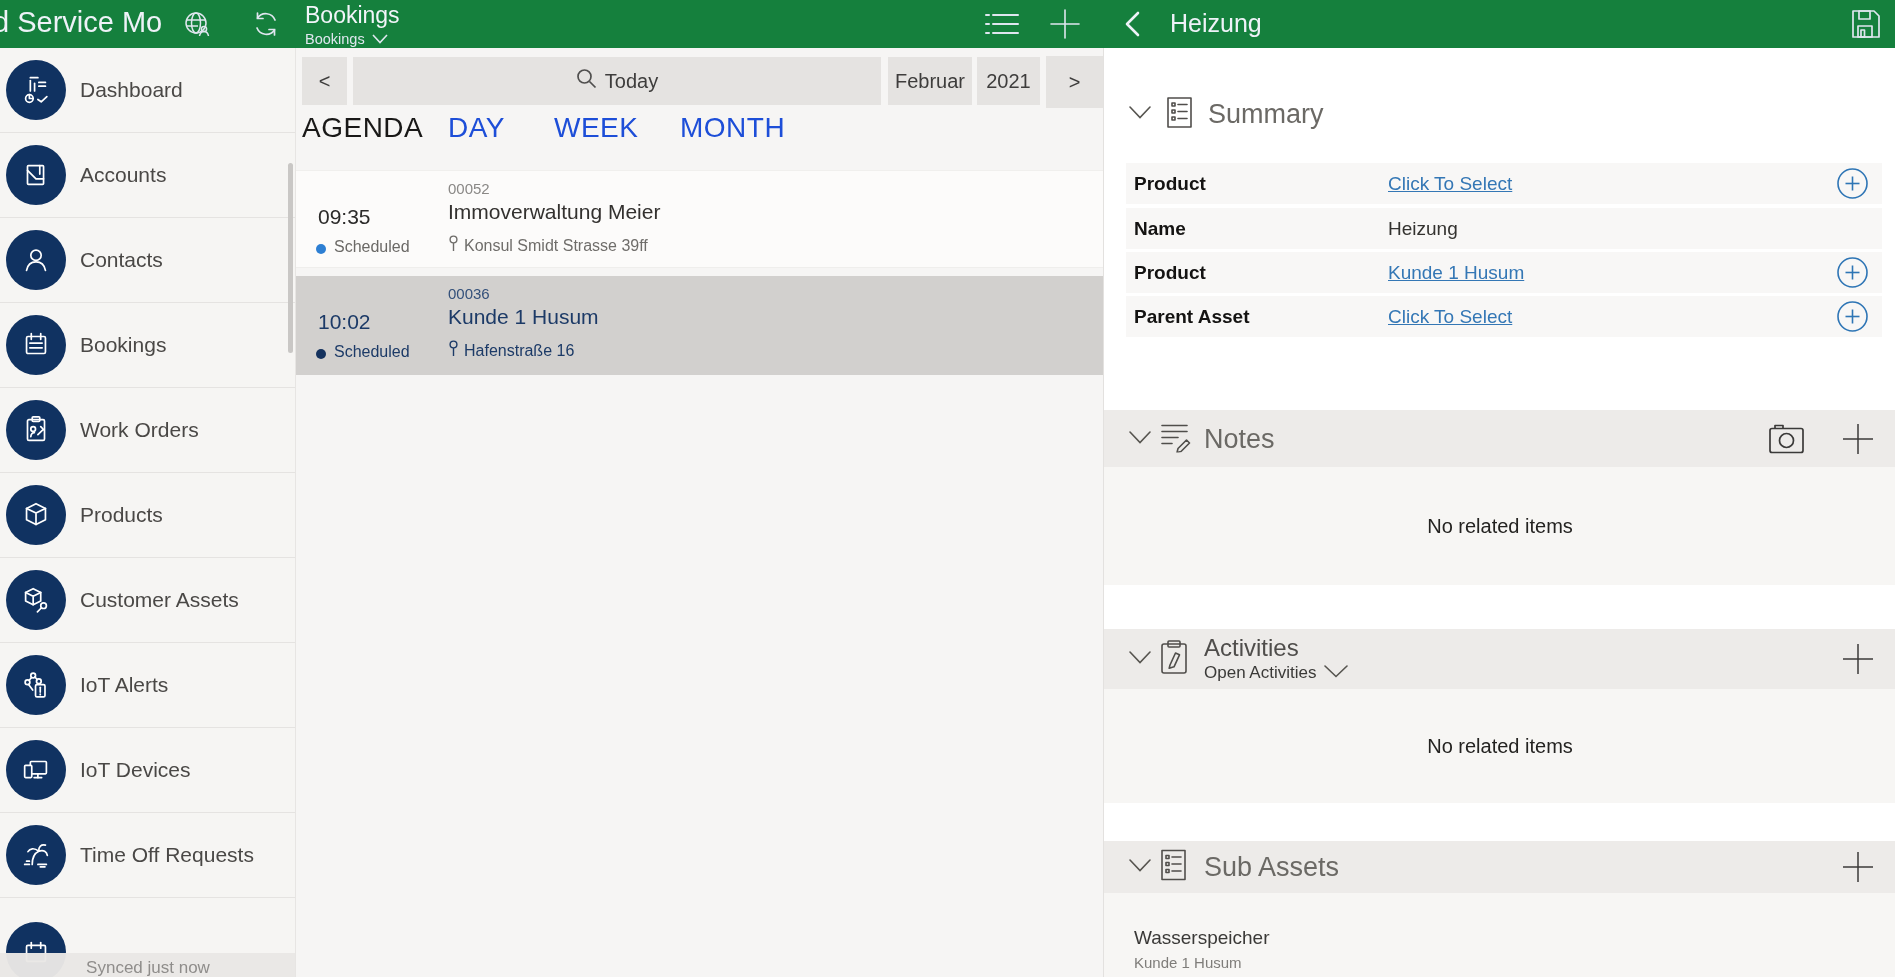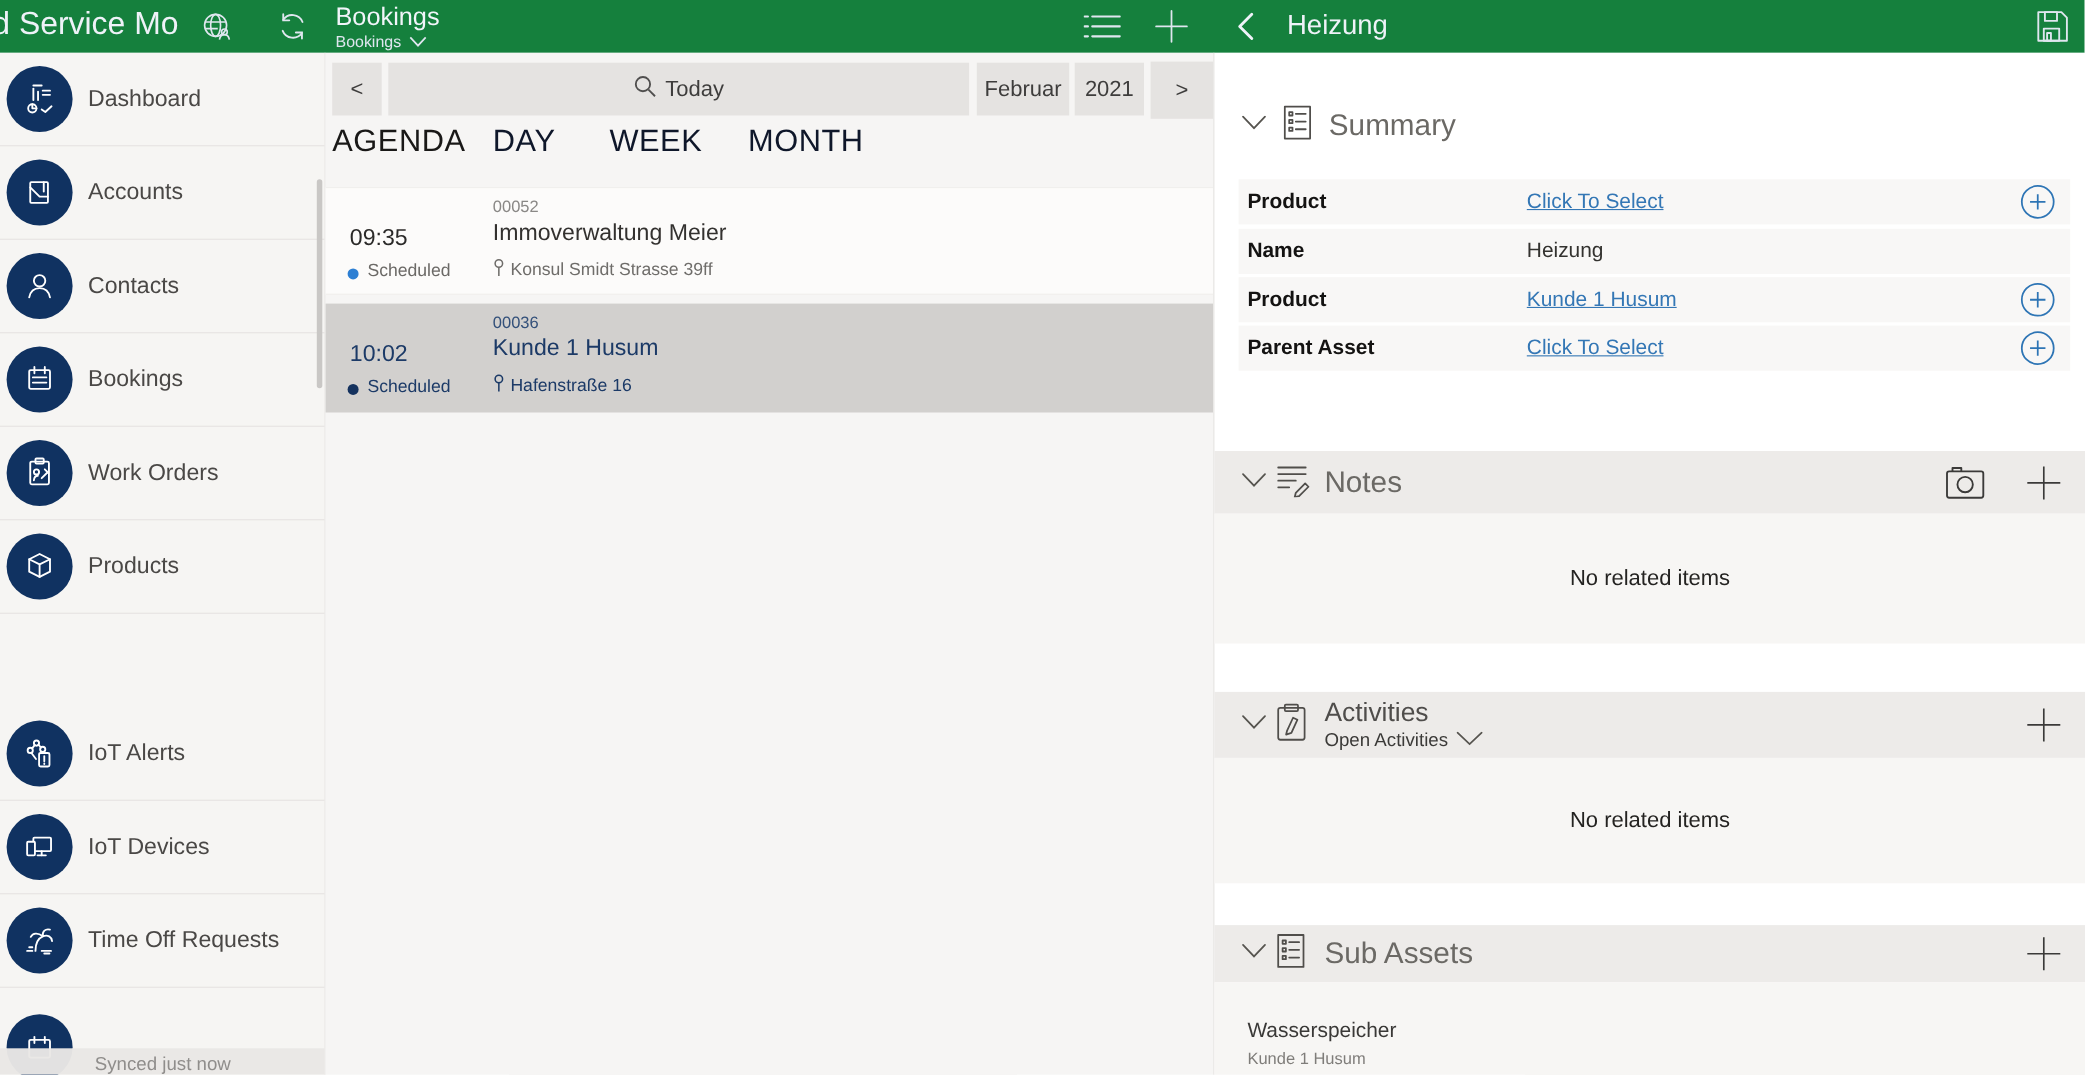--- a/index.html
+++ b/index.html
@@ -26,21 +26,21 @@
   .sync-footer span { font-size:17px; color:#8f8d8b; line-height:29px; }
 
   
   .middle { position:absolute; left:296px; top:48px; width:807px; height:929px; background:#f6f5f4; }
   .cal-btn { position:absolute; top:9px; height:48px; background:#e5e3e1; color:#3e3d3c; font-size:20px; display:flex; align-items:center; justify-content:center; gap:8px; cursor:pointer; }
   .btn-prev  { left:6px;  width:45px; }
   .btn-today { left:57px; width:528px; }
   .btn-month { left:592px; width:84px; }
   .btn-year  { left:681px; width:63px; }
   .btn-next  { left:750px; width:57px; top:8px; height:52px; }
-  .tab { position:absolute; top:64px; font-size:28px; letter-spacing:.5px; color:#0f172a; cursor:pointer; }
+  .tab { position:absolute; top:64px; font-size:28px; letter-spacing:.5px; color:#1d4ed8; cursor:pointer; }
   .tab.active { color:#191817; }
   .tab-agenda { left:6px; } .tab-day { left:152px; } .tab-week { left:258px; } .tab-month { left:384px; }
 
   .event { position:absolute; left:0; width:807px; cursor:pointer; }
   .event-1 { top:122px; height:98px; background:#fcfbfa; border-top:1px solid #f0efed; border-bottom:1px solid #efeeec; }
   .event-2 { top:228px; height:99px; background:#d2d0ce; }
   .ev-time { position:absolute; left:22px; top:34px; font-size:21px; color:#2b2a29; }
   .ev-dot { position:absolute; left:20px; top:73px; width:10px; height:10px; border-radius:50%; background:#2d7fd3; }
   .ev-status { position:absolute; left:38px; top:67px; font-size:16px; color:#6b6966; }
   .ev-number { position:absolute; left:152px; top:9px; font-size:15px; color:#8a8886; }
@@ -230,20 +230,31 @@
   <div class="side-item" style="top:425px;">
     <span class="icon-circle">
       <svg width="34" height="34" viewBox="0 0 36 36">
           <path d="M18 6l10 5v12l-10 5-10-5V11z"></path>
           <path d="M8 11l10 5 10-5M18 16v12"></path>
         </svg>
     </span>
     <span class="side-label">Products</span>
   </div>
 
+  <div class="side-item" style="top:510px;">
+    <span class="icon-circle">
+      <svg width="34" height="34" viewBox="0 0 36 36">
+          <path d="M15 6l8 4v9l-8 4-8-4v-9z"></path>
+          <path d="M7 10l8 4 8-4M15 14v9"></path>
+          <circle cx="26" cy="24" r="3"></circle>
+          <path d="M23.8 26.2L19.5 30.5"></path>
+        </svg>
+    </span>
+    <span class="side-label">Customer Assets</span>
+  </div>
 
   <div class="side-item" style="top:595px;">
     <span class="icon-circle">
       <svg width="34" height="34" viewBox="0 0 36 36">
           <circle cx="9" cy="15" r="2.5"></circle>
           <circle cx="15" cy="8" r="2.5"></circle>
           <circle cx="21" cy="14" r="2.5"></circle>
           <path d="M10.8 13L13.3 10M16.8 9.5l2.5 2.7M10 17.3l4.5 6"></path>
           <rect x="17.5" y="17.5" width="10" height="13" rx="1.5"></rect>
           <line x1="22.5" y1="20.5" x2="22.5" y2="25.5"></line>

